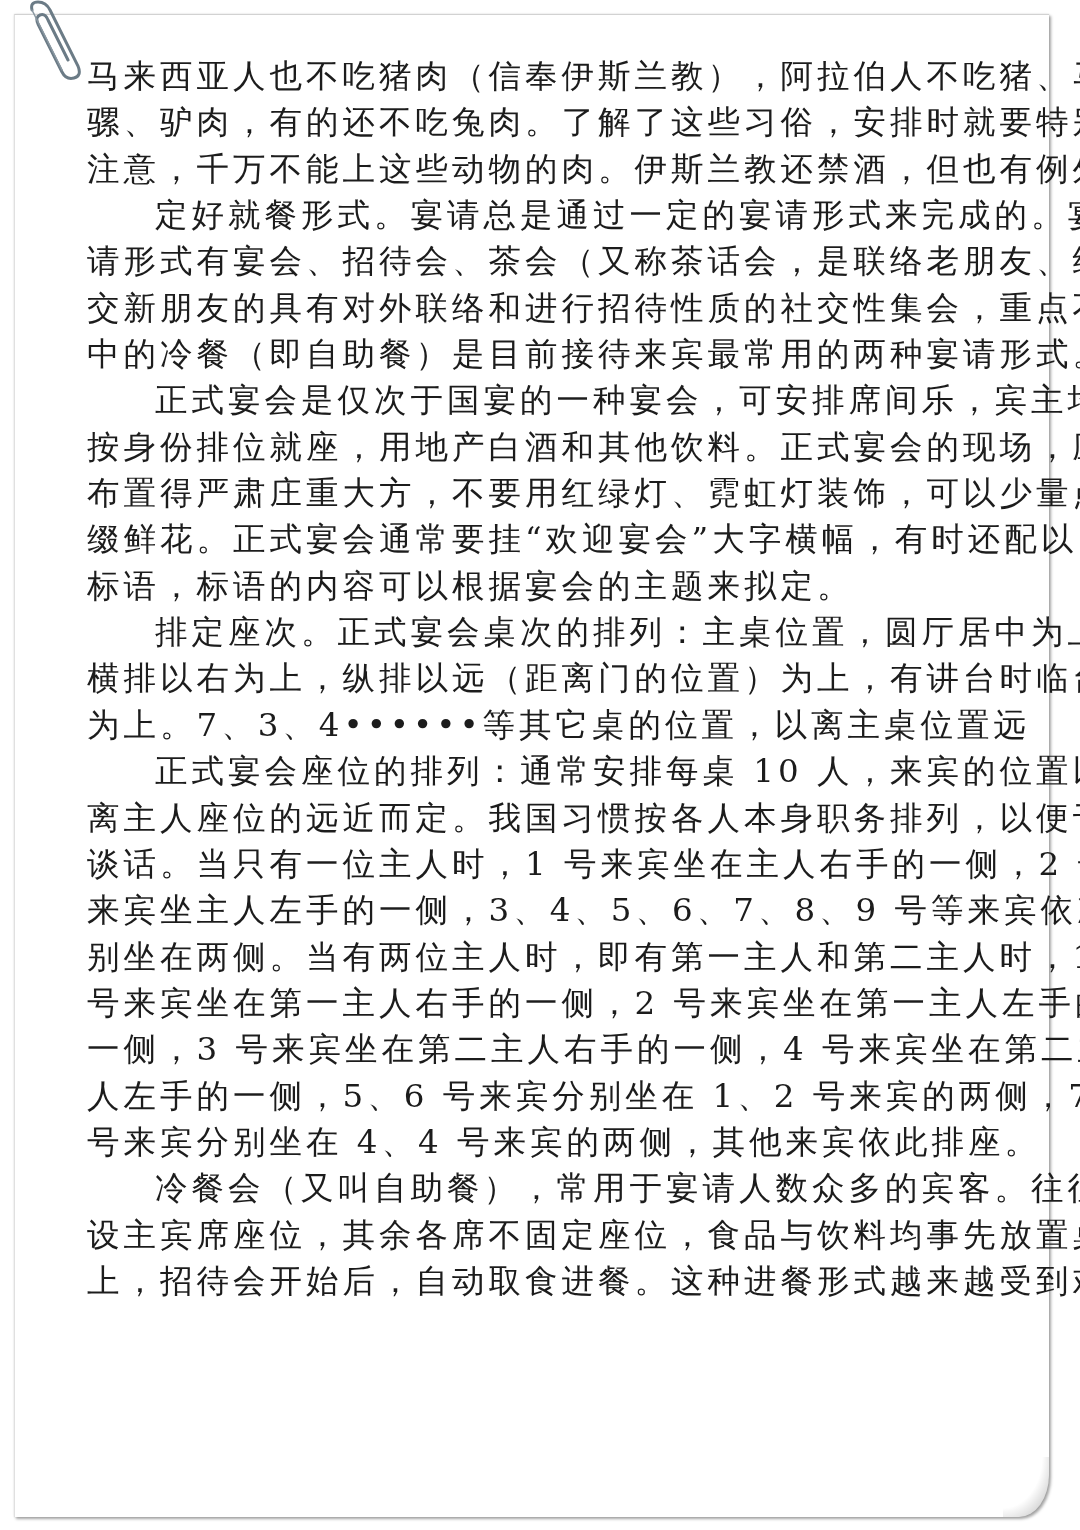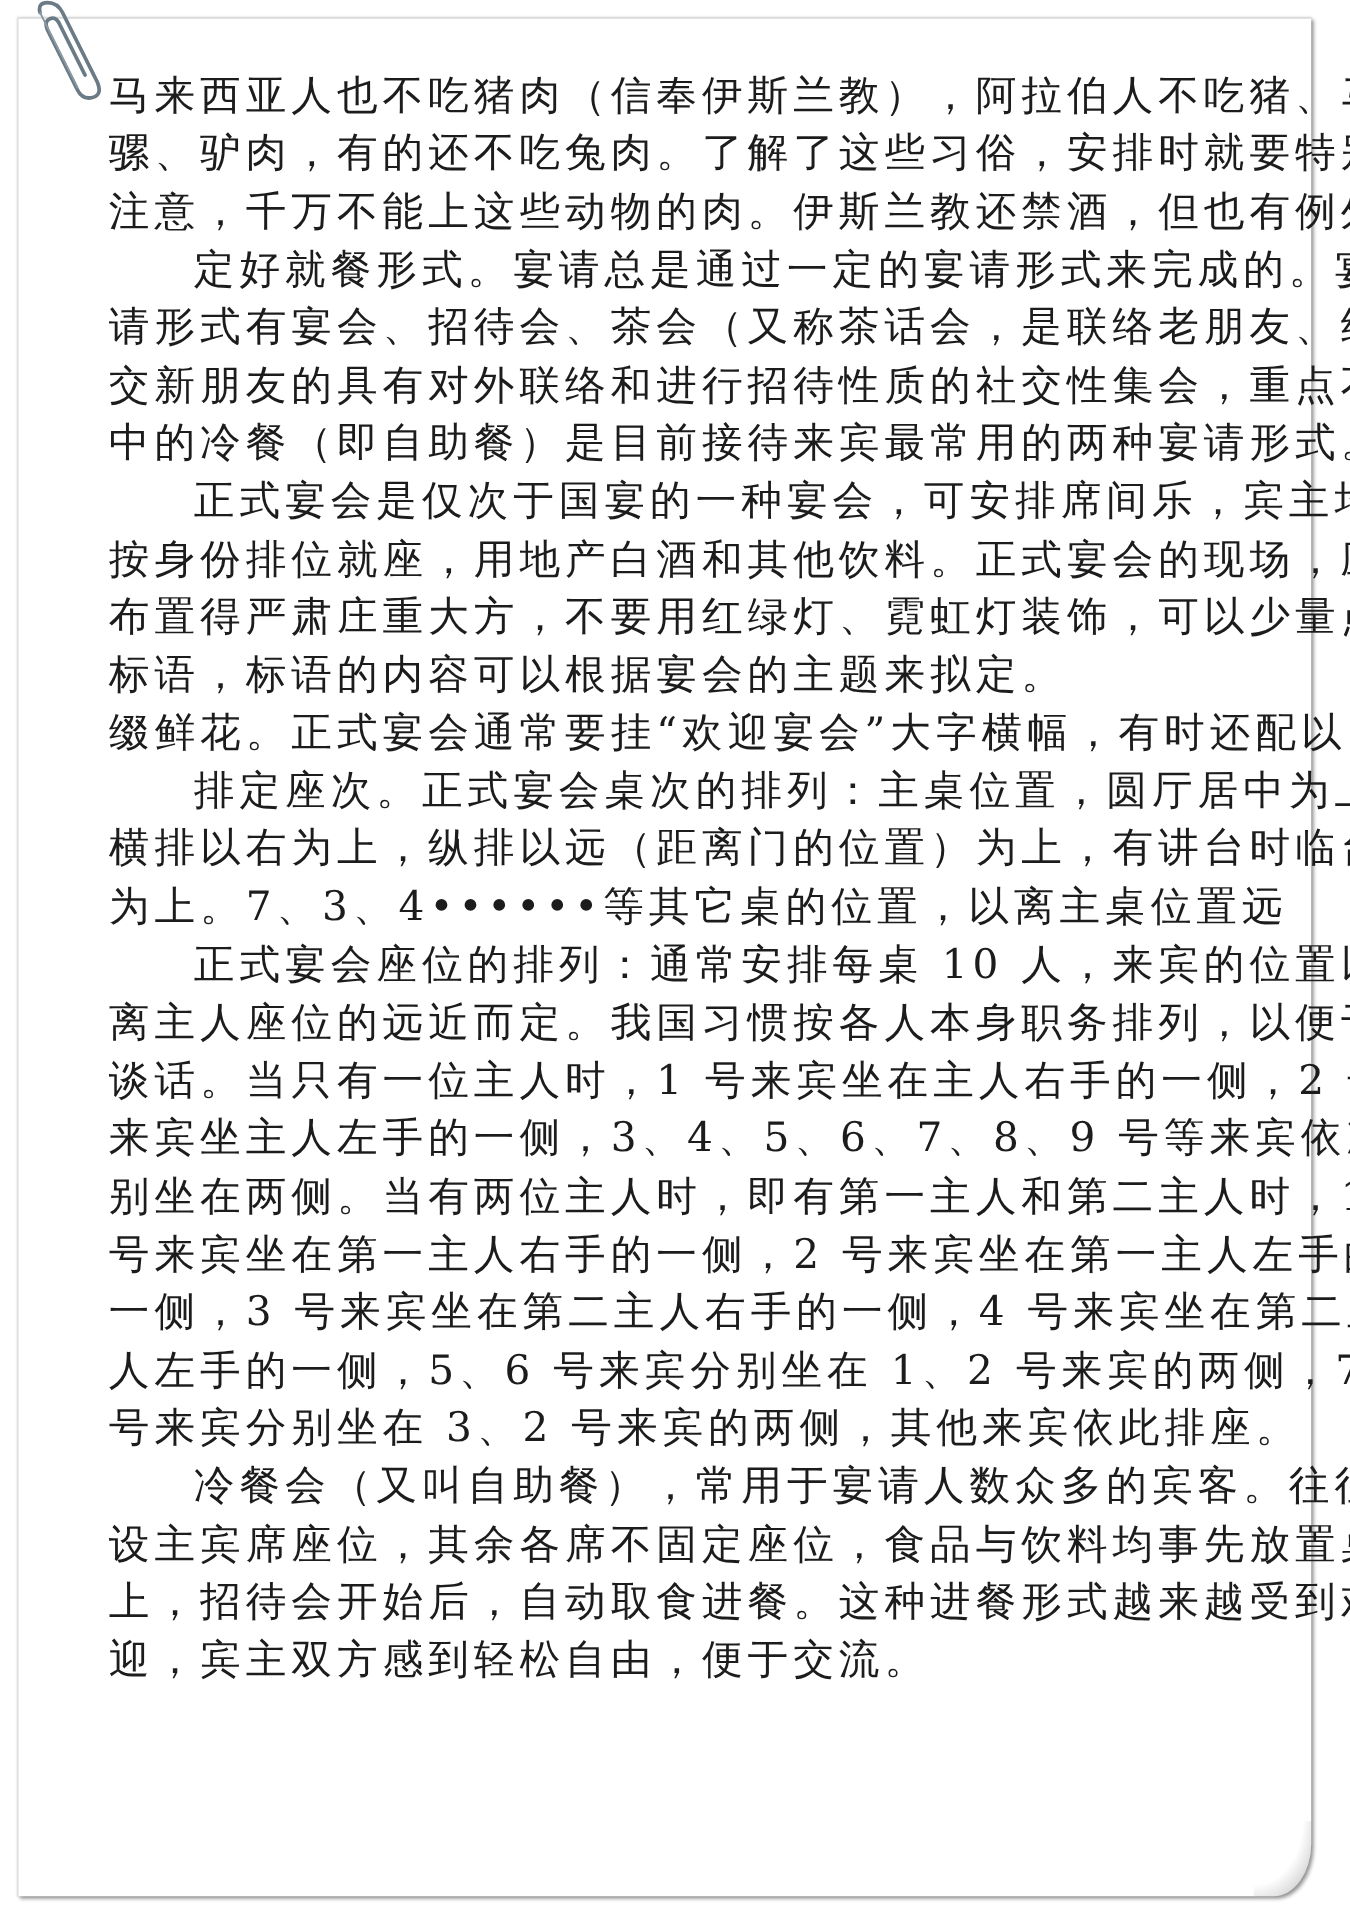--- a/index.html
+++ b/index.html
@@ -40,37 +40,36 @@
       <div class="line">马来西亚人也不吃猪肉（信奉伊斯兰教），阿拉伯人不吃猪、马、</div>
       <div class="line">骡、驴肉，有的还不吃兔肉。了解了这些习俗，安排时就要特别</div>
       <div class="line">注意，千万不能上这些动物的肉。伊斯兰教还禁酒，但也有例外，</div>
       <div class="line indent">定好就餐形式。宴请总是通过一定的宴请形式来完成的。宴</div>
       <div class="line">请形式有宴会、招待会、茶会（又称茶话会，是联络老朋友、结</div>
       <div class="line">交新朋友的具有对外联络和进行招待性质的社交性集会，重点不</div>
       <div class="line">中的冷餐（即自助餐）是目前接待来宾最常用的两种宴请形式。</div>
       <div class="line indent">正式宴会是仅次于国宴的一种宴会，可安排席间乐，宾主均</div>
       <div class="line">按身份排位就座，用地产白酒和其他饮料。正式宴会的现场，应</div>
       <div class="line">布置得严肃庄重大方，不要用红绿灯、霓虹灯装饰，可以少量点</div>
+      <div class="line">缀鲜花。正式宴会通常要挂“欢迎宴会”大字横幅，有时还配以</div>
       <div class="line">标语，标语的内容可以根据宴会的主题来拟定。</div>
-      <div class="line">缀鲜花。正式宴会通常要挂“欢迎宴会”大字横幅，有时还配以</div>
       <div class="line indent">排定座次。正式宴会桌次的排列：主桌位置，圆厅居中为上，</div>
       <div class="line">横排以右为上，纵排以远（距离门的位置）为上，有讲台时临台</div>
       <div class="line">为上。7、3、4••••••等其它桌的位置，以离主桌位置远</div>
       <div class="line indent">正式宴会座位的排列：通常安排每桌 10 人，来宾的位置以</div>
       <div class="line">离主人座位的远近而定。我国习惯按各人本身职务排列，以便于</div>
       <div class="line">谈话。当只有一位主人时，1 号来宾坐在主人右手的一侧，2 号</div>
       <div class="line">来宾坐主人左手的一侧，3、4、5、6、7、8、9 号等来宾依次分</div>
       <div class="line">别坐在两侧。当有两位主人时，即有第一主人和第二主人时，1</div>
       <div class="line">号来宾坐在第一主人右手的一侧，2 号来宾坐在第一主人左手的</div>
       <div class="line">一侧，3 号来宾坐在第二主人右手的一侧，4 号来宾坐在第二主</div>
       <div class="line">人左手的一侧，5、6 号来宾分别坐在 1、2 号来宾的两侧，7、8</div>
-      <div class="line">号来宾分别坐在 3、2 号来宾的两侧，其他来宾依此排座。</div>
+      <div class="line">号来宾分别坐在 4、4 号来宾的两侧，其他来宾依此排座。</div>
       <div class="line indent">冷餐会（又叫自助餐），常用于宴请人数众多的宾客。往往</div>
       <div class="line">设主宾席座位，其余各席不固定座位，食品与饮料均事先放置桌</div>
       <div class="line">上，招待会开始后，自动取食进餐。这种进餐形式越来越受到欢</div>
-      <div class="line">迎，宾主双方感到轻松自由，便于交流。</div>
     </div>
 </div>
 
 <svg class="clip" viewBox="0 0 60 80">
   <path d="M10 10 Q8 2 16 2 Q24 2 28 10 L56 66 Q60 76 52 78 Q44 80 40 72 L16 24 Q13 17 18 15 Q23 13 26 20 L46 60" fill="none" stroke="#6b7b86" stroke-width="3" stroke-linecap="round"></path>
   <path d="M10 10 L40 70" fill="none" stroke="#8a98a2" stroke-width="1.5" stroke-linecap="round"></path>
 </svg>
 
 </body></html>

